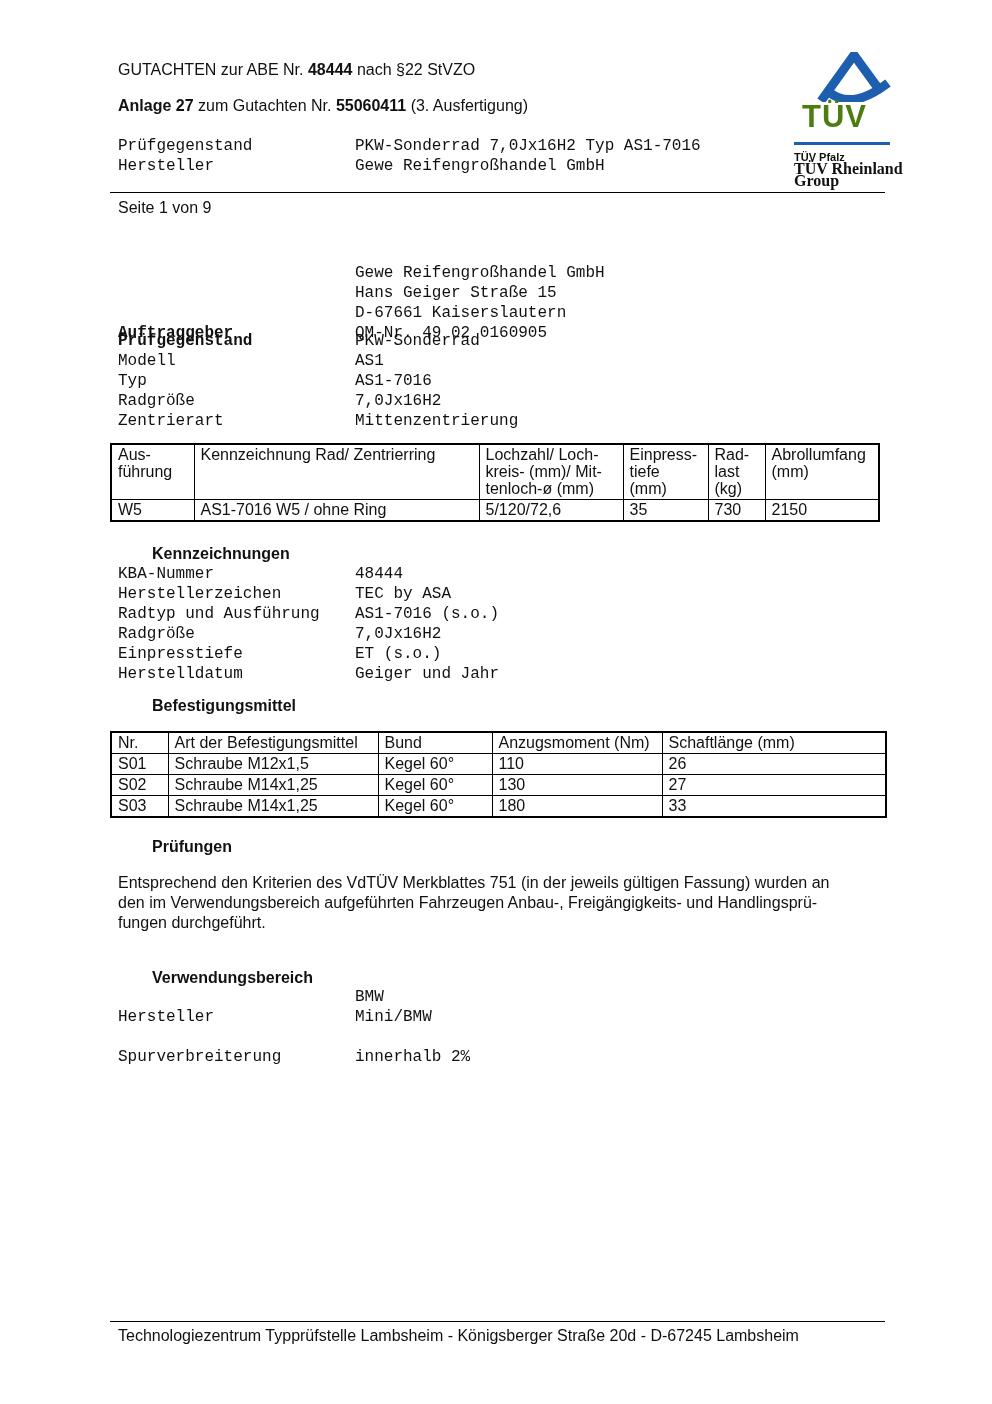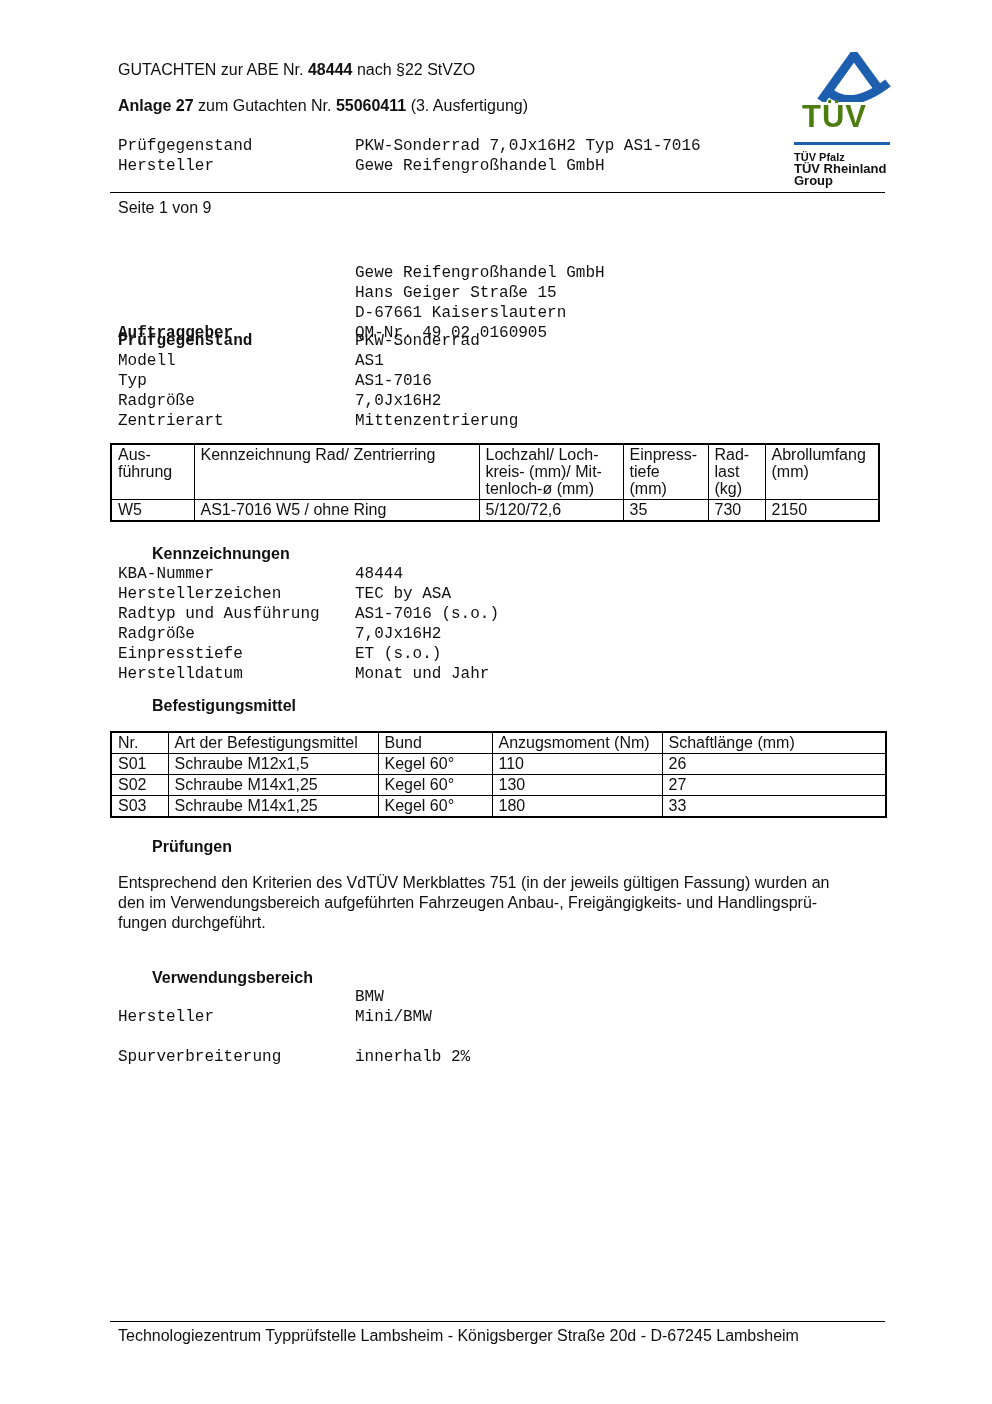--- a/index.html
+++ b/index.html
@@ -46,21 +46,21 @@
   
   #logo { left: 793px; top: 50px; width: 115px; height: 132px; }
   #logo .tri { position: absolute; left: 24px; top: 2px; }
   #logo .word {
     position: absolute; left: 9px; top: 51px;
     font-size: 31px; line-height: 31px; font-weight: bold; color: #4d7c0f;
     letter-spacing: 1px;
   }
   #logo .blue-rule { position: absolute; left: 1px; top: 92px; width: 96px; height: 3px; }
   #logo .sub1 { position: absolute; left: 1px; top: 101px; font-size: 11px; line-height: 12px; font-weight: bold; }
-  #logo .sub2 { position: absolute; left: 1px; top: 113px; font-size: 13px; line-height: 12px; font-weight: bold; }
+  #logo .sub2 { position: absolute; left: 1px; top: 113px; font-size: 16px; line-height: 12px; font-weight: bold; font-family: Liberation Serif, serif; }
 
   
   #footer-text { left: 118px; top: 1326px; }
 </style>
 </head>
 <body>
 
 <main>
 
   <div class="abs" style="left:118px; top:60px;">
@@ -182,21 +182,21 @@
     <div class="lv">
       <span class="lab">Radgröße</span>
       <span class="val">7,0Jx16H2</span>
     </div>
     <div class="lv">
       <span class="lab">Einpresstiefe</span>
       <span class="val">ET (s.o.)</span>
     </div>
     <div class="lv">
       <span class="lab">Herstelldatum</span>
-      <span class="val">Monat und Jahr</span>
+      <span class="val">Geiger und Jahr</span>
     </div>
   </div>
 
   <div class="abs h" style="left:118px; top:696px;">Befestigungsmittel</div>
 
   <table class="abs" style="left:110px; top:731px; width:775px;">
     <colgroup>
       <col style="width:57px">
         <col style="width:210px">
         <col style="width:114px">

